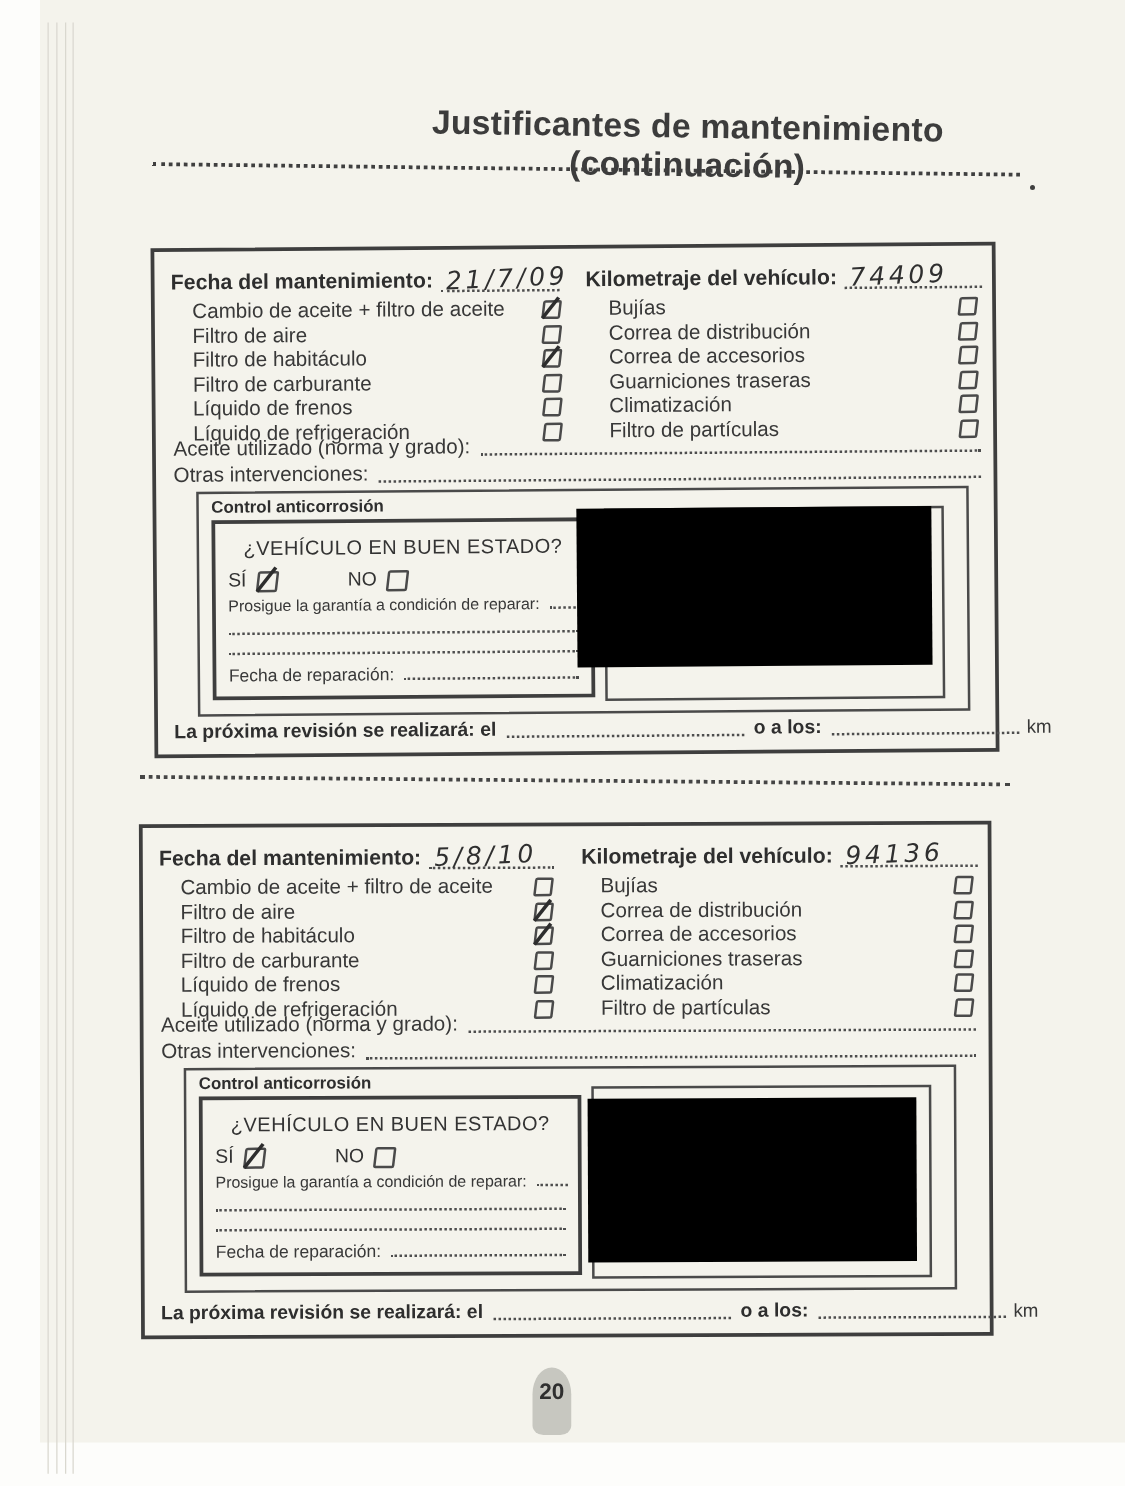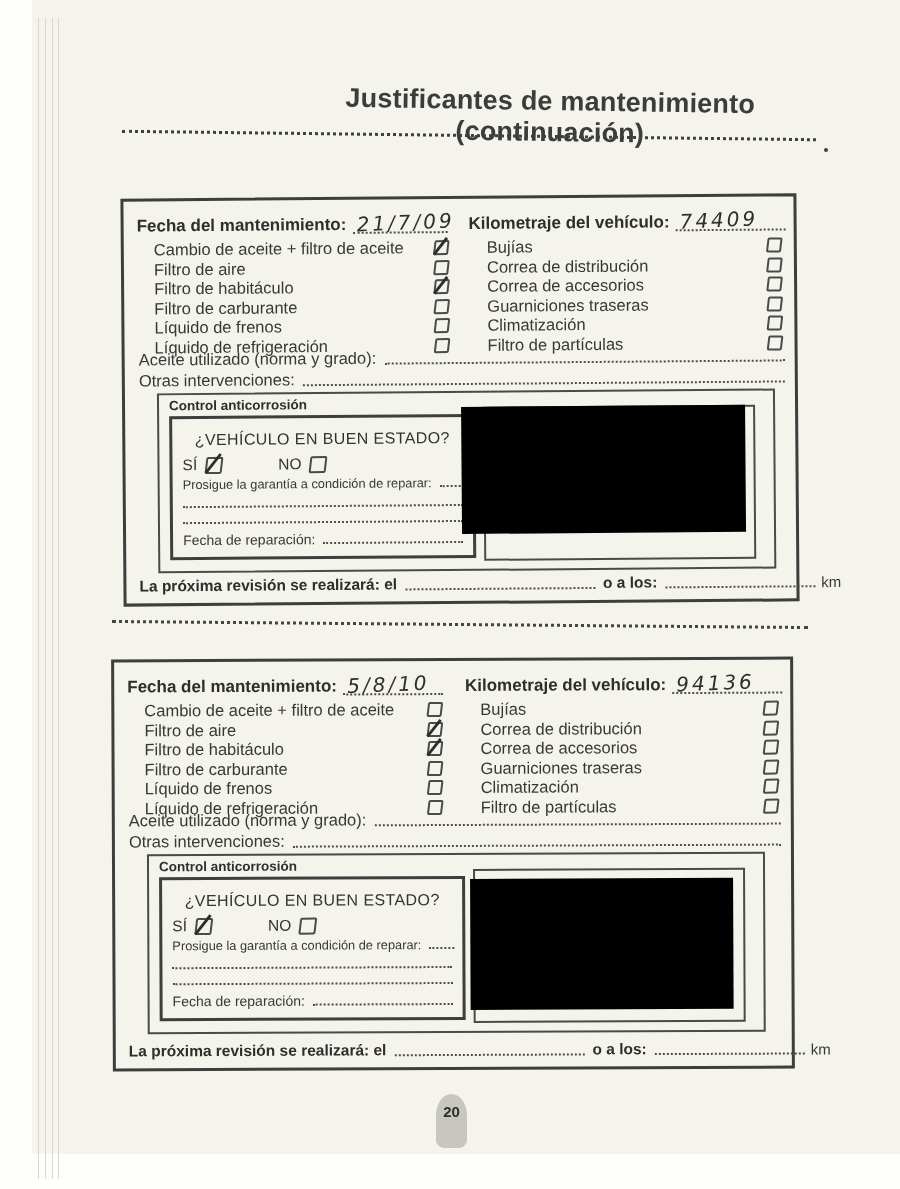--- a/index.html
+++ b/index.html
@@ -76,23 +76,23 @@
 
   .next-row{position:absolute;left:13px;right:13px;bottom:8px;display:flex;align-items:flex-end;font-size:15.5px;}
   .next-row .lbl-strong{font-size:15.5px;}
   .next-dots1{flex:0 0 190px;}
   .next-dots2{flex:0 0 150px;}
   .km-lbl{font-size:15px;color:#383838;margin-left:6px;white-space:nowrap;}
 
   .divider{position:absolute;left:112px;top:623px;width:696px;border-top:3px dotted #454545;transform:rotate(0.5deg);}
 
   .page-tab{
-    position:absolute;left:436px;top:1094px;width:31px;height:54px;
+    position:absolute;left:426px;top:1094px;width:31px;height:54px;
     background:#c7c7c0;border-radius:16px 16px 9px 9px / 22px 22px 8px 8px;
-    text-align:center;color:#2f2f2f;font-weight:bold;font-size:15px;
+    text-align:center;color:#2f2f2f;font-weight:bold;font-size:18px;
   }
   .page-tab span{display:inline-block;margin-top:9px;}
 </style>
 </head>
 <body>
 
 <div class="scan-page"></div>
 <div class="page-edge edge1"></div>
 <div class="page-edge edge2"></div>
 <div class="page-edge edge3"></div>

